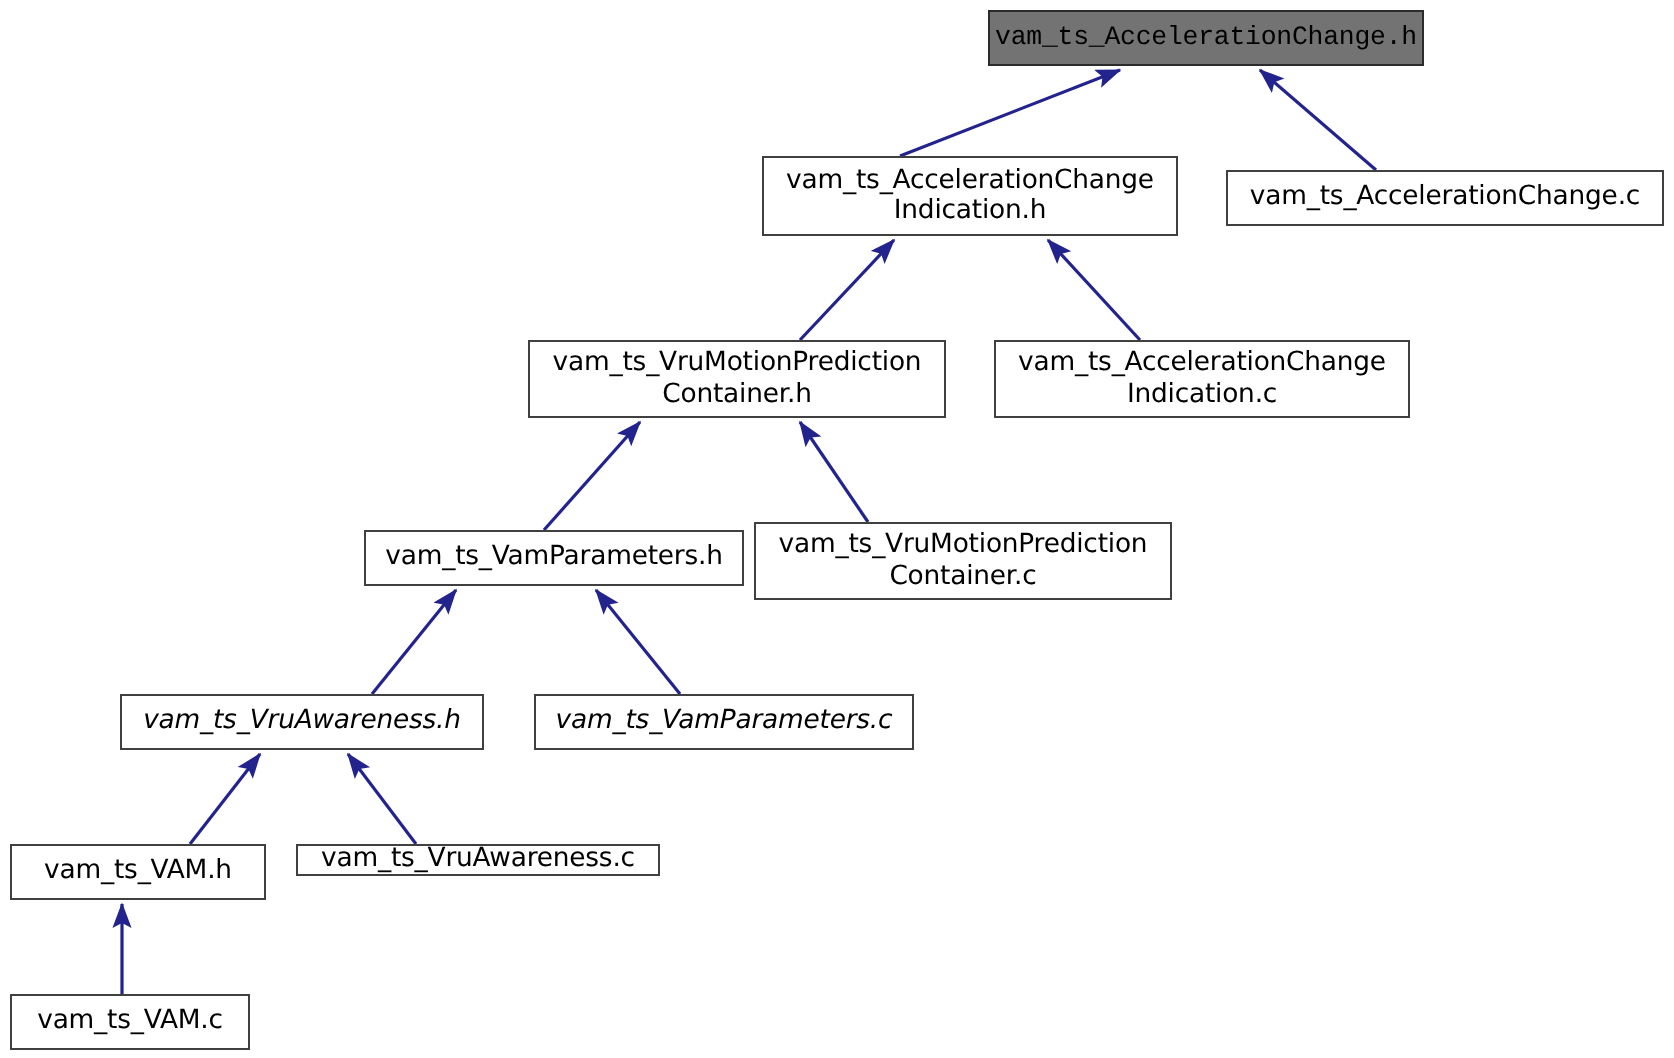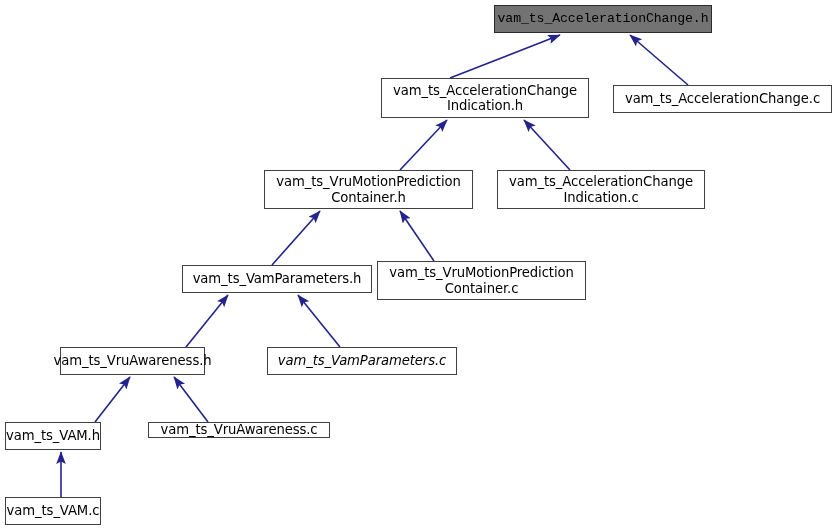--- a/index.html
+++ b/index.html
@@ -81,19 +81,19 @@
       <div class="node-box" style="left: 381px; top: 78px; width: 208px; height: 40px;"><span class="node-label">vam_ts_AccelerationChange
 Indication.h</span></div>
       <div class="node-box" style="left: 613px; top: 85px; width: 219px; height: 28px;"><span class="node-label">vam_ts_AccelerationChange.c</span></div>
       <div class="node-box" style="left: 264px; top: 170px; width: 209px; height: 39px;"><span class="node-label">vam_ts_VruMotionPrediction
 Container.h</span></div>
       <div class="node-box" style="left: 497px; top: 170px; width: 208px; height: 39px;"><span class="node-label">vam_ts_AccelerationChange
 Indication.c</span></div>
       <div class="node-box" style="left: 162px; top: 265px; width: 190px; height: 28px; margin-left: 20px;"><span class="node-label">vam_ts_VamParameters.h</span></div>
       <div class="node-box" style="left: 377px; top: 261px; width: 209px; height: 39px;"><span class="node-label">vam_ts_VruMotionPrediction
 Container.c</span></div>
-      <div class="node-box" style="left: 60px; top: 347px; width: 145px; height: 28px;"><span class="node-label">vam_ts_VruAwareness.h</span></div>
+      <div class="node-box" style="left: 60px; top: 347px; width: 182px; height: 28px; font-style: italic;"><span class="node-label">vam_ts_VruAwareness.h</span></div>
       <div class="node-box" style="left: 267px; top: 347px; width: 190px; height: 28px; font-style: italic;"><span class="node-label">vam_ts_VamParameters.c</span></div>
-      <div class="node-box" style="left: 5px; top: 422px; width: 96px; height: 28px; justify-content: center;"><span class="node-label">vam_ts_VAM.h</span></div>
+      <div class="node-box" style="left: 5px; top: 422px; width: 128px; height: 28px; justify-content: center;"><span class="node-label">vam_ts_VAM.h</span></div>
       <div class="node-box" style="left: 148px; top: 422px; width: 182px; height: 16px;"><span class="node-label">vam_ts_VruAwareness.c</span></div>
-      <div class="node-box" style="left: 5px; top: 497px; width: 96px; height: 28px; text-align: right;"><span class="node-label">vam_ts_VAM.c</span></div>
+      <div class="node-box" style="left: 5px; top: 497px; width: 120px; height: 28px; text-align: right;"><span class="node-label">vam_ts_VAM.c</span></div>
     </div>
 </div>
 
 </body></html>

